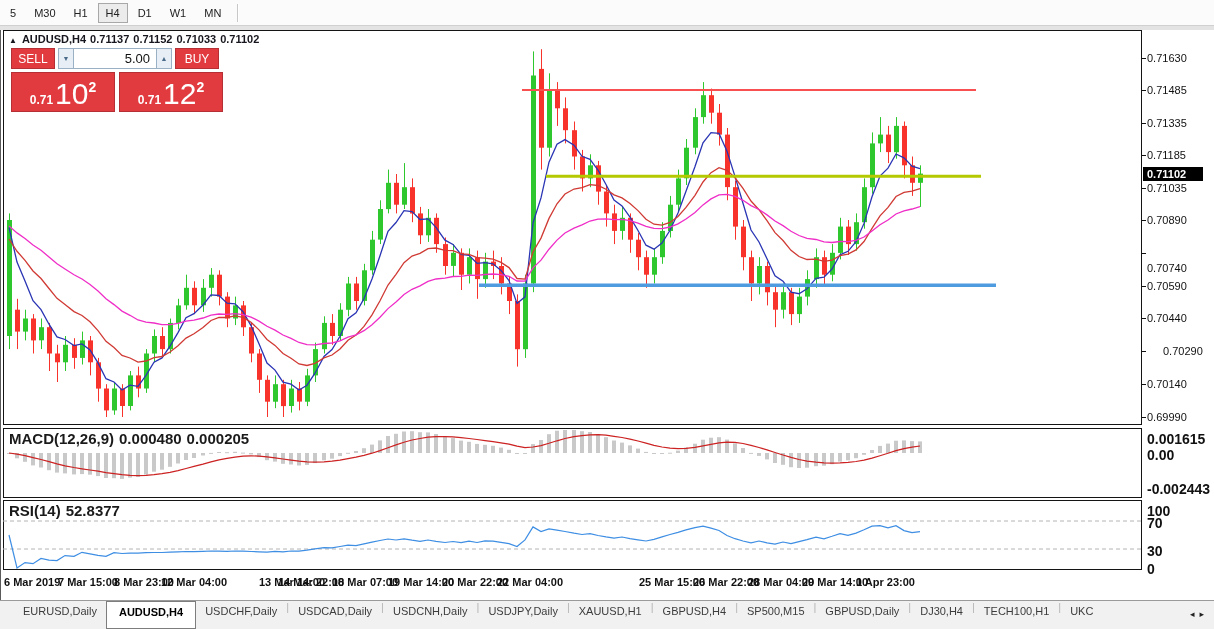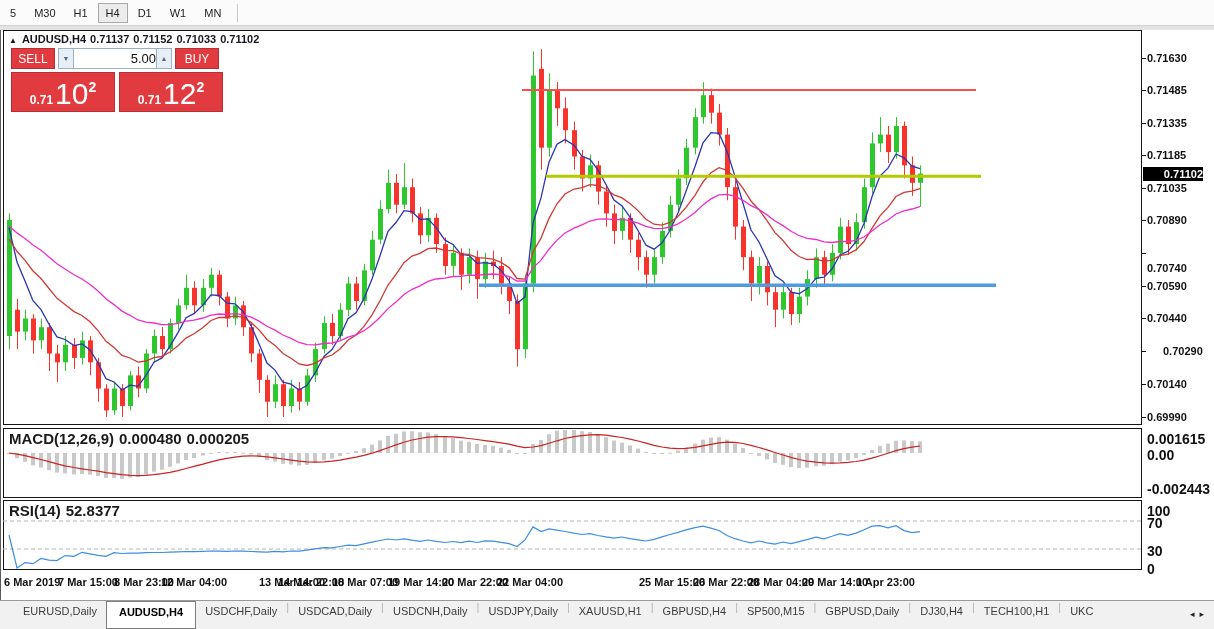--- a/index.html
+++ b/index.html
@@ -8,52 +8,52 @@
   
   .tf-toolbar{position:absolute;left:0;top:0;width:1214px;height:26px;background:#fbfbfb;
     border-bottom:1px solid #d0d0d0;display:flex;align-items:center;padding-left:2px;box-sizing:border-box;}
   .tfbtn{font-size:11px;color:#222;padding:3px 7px;margin-right:2px;border:1px solid transparent;cursor:default;}
   .tfbtn.active{background:#ececec;border:1px solid #a8a8a8;}
   .tf-sep{width:1px;height:18px;background:#c8c8c8;margin:0 6px;box-shadow:1px 0 0 #fff;}
   .tf-strip{position:absolute;left:0;top:26px;width:1214px;height:4px;background:#e3e3e3;}
 
   
   .chart-window{position:absolute;left:0;top:30px;width:1214px;height:570px;background:#fff;
-    border-left:1px solid #5a5a5a;box-sizing:border-box;text-align:right;}
+    border-left:1px solid #5a5a5a;box-sizing:border-box;}
   .plot{position:absolute;background:#fff;border:1px solid #141414;box-sizing:border-box;}
   .plot-main{left:2px;top:0;width:1139px;height:395px;}
   .plot-macd{left:2px;top:398px;width:1139px;height:70px;}
   .plot-rsi{left:2px;top:470px;width:1139px;height:70px;}
   #chart-svg{position:absolute;left:0;top:0;pointer-events:none;}
 
   .symbol-title{position:absolute;left:8px;top:3px;font-size:11px;font-weight:700;color:#16161e;z-index:6;}
   .symbol-title .arr{font-size:8px;margin-right:5px;}
   .symbol-title span{margin-right:4px;}
 
   
   .trade{position:absolute;left:10px;top:18px;width:212px;z-index:6;}
   .trow{display:flex;height:21px;}
   .tbtn{background:#e13b40;border:1px solid #b52f34;color:#fff;font-size:12px;font-weight:400;
     display:flex;align-items:center;justify-content:center;cursor:pointer;box-sizing:border-box;}
   .sellbtn{width:44px;}  .buybtn{width:44px;}
   .volgrp{display:flex;margin:0 3px;height:21px;box-sizing:border-box;}
   .spin{width:16px;background:#e8eef5;border:1px solid #9ab0c4;color:#4a6b8a;font-size:7px;
     display:flex;align-items:center;justify-content:center;cursor:pointer;box-sizing:border-box;}
   .volfield{width:82px;background:#fff;border-top:1px solid #9ab0c4;border-bottom:1px solid #9ab0c4;
-    font-size:13px;color:#111;display:flex;align-items:center;justify-content:flex-end;box-sizing:border-box;}
+    font-size:13px;color:#111;display:flex;align-items:center;justify-content:flex-end;padding-right:6px;box-sizing:border-box;}
   .prow{display:flex;margin-top:3px;}
   .pbox{width:104px;height:40px;background:#e13b40;border:1px solid #b52f34;color:#fff;
     display:flex;align-items:flex-end;justify-content:center;padding-bottom:4px;box-sizing:border-box;cursor:pointer;}
   .pbox + .pbox{margin-left:4px;}
   .pfx{font-size:12px;font-weight:700;margin-right:2px;line-height:14px;}
   .pbig{font-size:30px;font-weight:400;line-height:26px;}
   .psup{font-size:14px;font-weight:700;position:relative;top:-12px;}
 
   
-  .plabel{position:absolute;left:1146px;font-size:11px;font-weight:700;color:#111;line-height:13px;z-index:5;}
+  .plabel{position:absolute;left:1146px;font-size:11px;font-weight:400;color:#111;line-height:13px;z-index:5;}
   .ptick{position:absolute;left:1141px;width:4px;height:1px;background:#111;z-index:5;}
   .cur-tag{position:absolute;left:1142px;width:56px;height:14px;background:#000;color:#fff;
     font-size:11px;font-weight:700;line-height:14px;padding-left:4px;z-index:6;}
   .tlabel{position:absolute;top:546px;font-size:11px;font-weight:700;color:#111;white-space:nowrap;z-index:5;}
   .ind-label{position:absolute;left:8px;font-size:15px;font-weight:700;color:#1a1a1a;z-index:6;}
   .ind-label span{margin-right:5px;}
   .ilabel{position:absolute;left:1146px;font-size:14px;font-weight:700;color:#111;z-index:5;}
 
   
   .tabbar{position:absolute;left:0;top:600px;width:1214px;height:29px;background:#f1f1f1;

